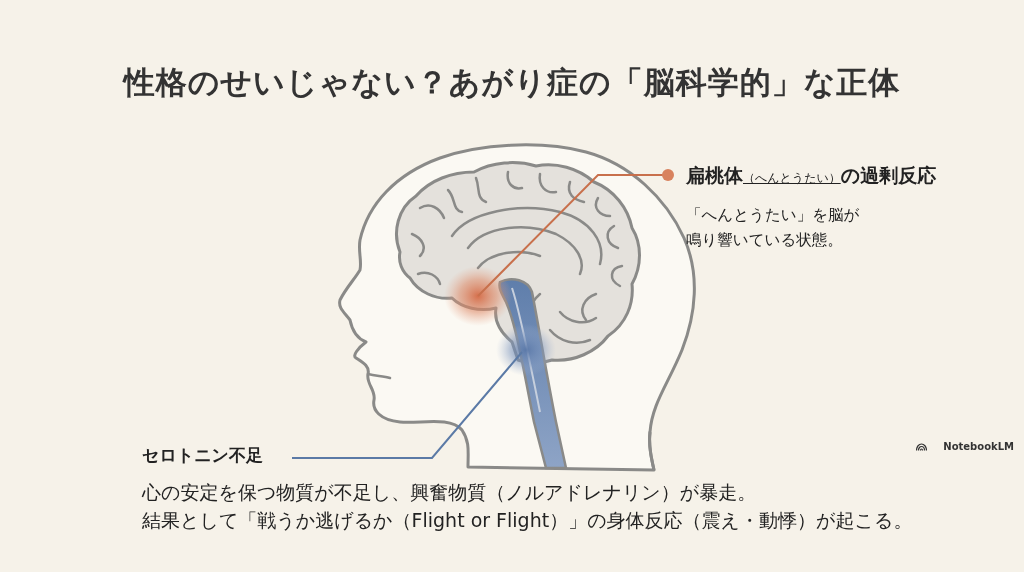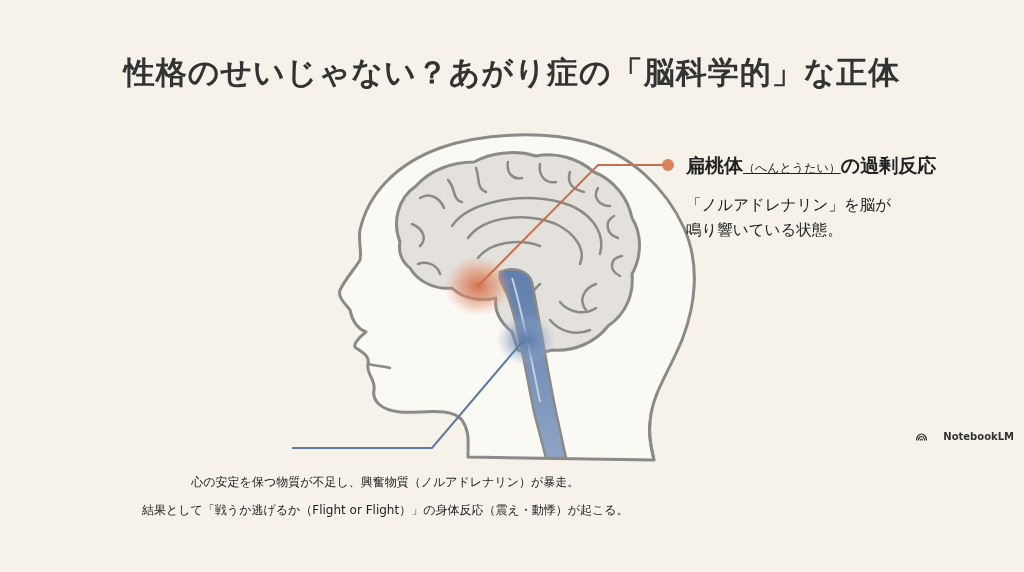--- a/index.html
+++ b/index.html
@@ -3,21 +3,21 @@
   <meta charset="utf-8">
   <style>
     * { margin: 0; padding: 0; box-sizing: border-box; }
     html, body { width: 1024px; height: 572px; overflow: hidden; }
     body {
       background: #f6f2e9;
       font-family: "DejaVu Sans", "Liberation Sans", sans-serif;
       color: #2b2b2b;
       position: relative;
     }
-    .slide { position: absolute; left: 0; top: 2px; width: 1024px; height: 448px; }
+    .slide { position: absolute; left: 0; top: 12px; width: 1024px; height: 448px; }
     .title {
       position: absolute; left: 0; top: 50px; width: 1024px;
       text-align: center; font-size: 31px; font-weight: bold; color: #333;
       letter-spacing: 1px;
     }
     .illustration { position: absolute; left: 0; top: 0; width: 1024px; height: 572px; }
     .callout-top {
       position: absolute; left: 686px; top: 151px;
     }
     .callout-top .heading {
@@ -27,21 +27,21 @@
     .callout-top .body {
       margin-top: 14px; font-size: 15.5px; line-height: 25px; color: #222;
     }
     .callout-top .body div { white-space: nowrap; }
     .callout-bottom-heading {
       position: absolute; left: 142px; top: 432px;
       font-size: 17px; font-weight: bold; color: #222; white-space: nowrap;
     }
     .callout-bottom-body {
       position: absolute; left: 142px; top: 466px;
-      font-size: 12px; line-height: 28px; color: #222; text-align: center;
+      font-size: 19px; line-height: 28px; color: #222;
     }
     .callout-bottom-body div { white-space: nowrap; }
     .brand {
       position: absolute; right: 10px; bottom: 8px;
       display: flex; align-items: center; gap: 16px;
       font-size: 10px; font-weight: bold; color: #333;
     }
     .brand svg { width: 11px; height: 8px; }
   </style>
 </head>
@@ -108,25 +108,26 @@
     <circle cx="668" cy="163" r="6" fill="#d8825e"></circle>
 
     <polyline points="522,340 432,446 292,446" fill="none" stroke="#5b7aa6" stroke-width="2"></polyline>
   </svg>
 
   <div class="callout-top">
     <div class="heading">
       <span>扁桃体</span><span class="reading">（へんとうたい）</span><span>の過剰反応</span>
     </div>
     <div class="body">
-      <div>「ノルアドレナリン」を脳が</div>
+      <div>「へんとうたい」を脳が</div>
       <div>鳴り響いている状態。</div>
     </div>
   </div>
 
+  <div class="callout-bottom-heading">セロトニン不足</div>
   <div class="callout-bottom-body">
     <div>心の安定を保つ物質が不足し、興奮物質（ノルアドレナリン）が暴走。</div>
     <div>結果として「戦うか逃げるか（Flight or Flight）」の身体反応（震え・動悸）が起こる。</div>
   </div>
 
   <div class="brand">
     <svg viewBox="0 0 22 16">
       <path d="M1 15 C1 7 6 2 11 2 C16 2 21 7 21 15" fill="none" stroke="#333" stroke-width="2.4"></path>
       <path d="M5 15 C5 10 8 7 11 7 C14 7 17 10 17 15" fill="none" stroke="#333" stroke-width="2.4"></path>
       <path d="M9 15 C9 13 10 12 11 12 C12 12 13 13 13 15" fill="none" stroke="#333" stroke-width="2.4"></path>

